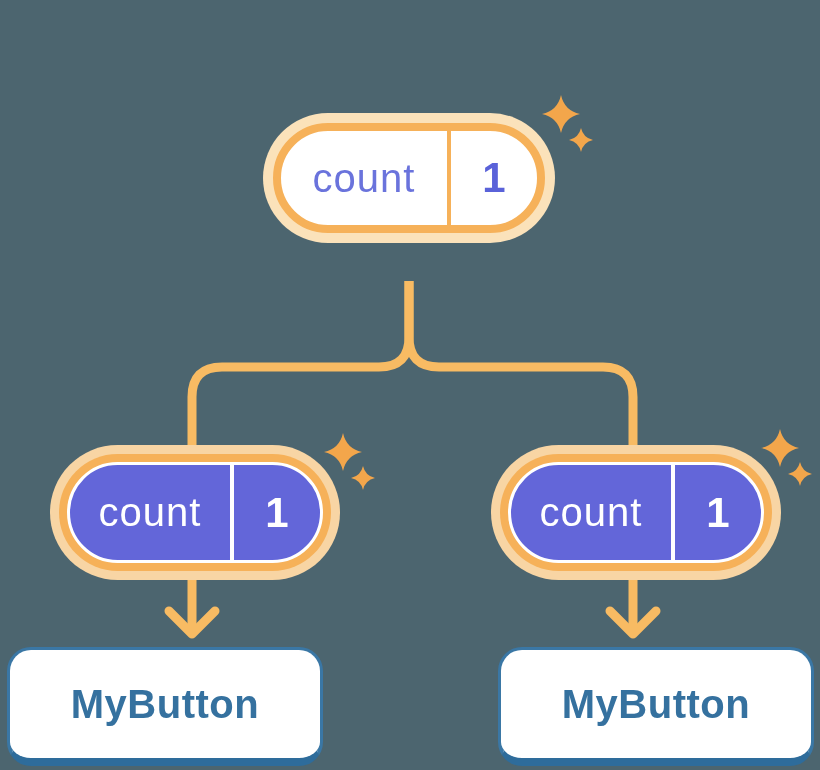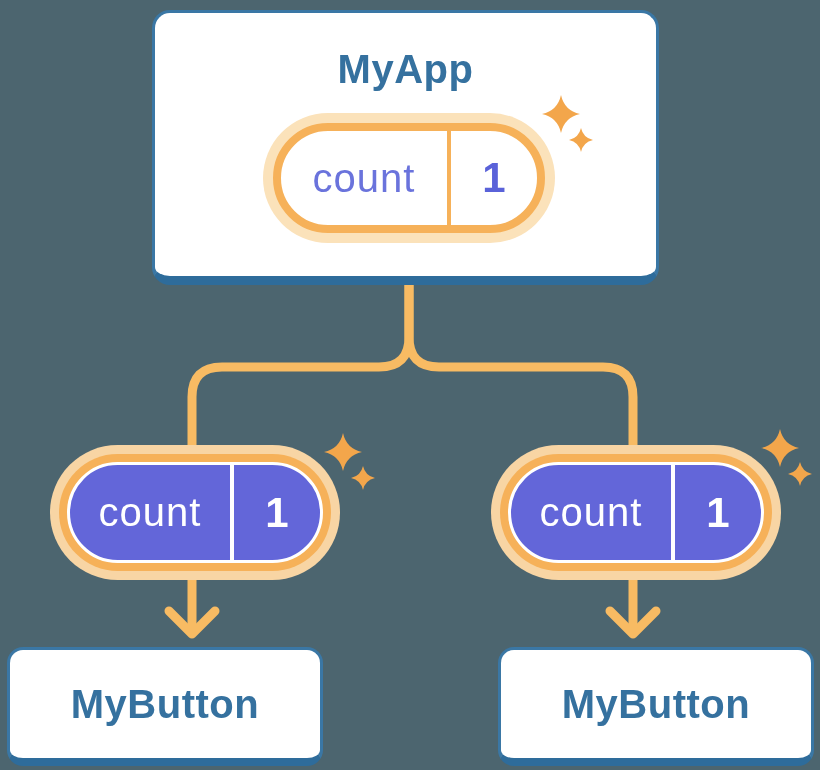--- a/index.html
+++ b/index.html
@@ -5,21 +5,21 @@
   html,body{margin:0;padding:0;background:#4C656F;font-family:"Liberation Sans",sans-serif;}
   .stage{position:relative;width:820px;height:770px;background:#4C656F;overflow:hidden;}
 
   
   .connectors{position:absolute;left:0;top:0;z-index:0;}
 
   
   .card{position:absolute;box-sizing:border-box;background:#FFFFFF;
         border:3px solid #3A77A5;border-bottom:9px solid #2E6C9B;border-radius:18px;z-index:1;}
   .card-parent{left:152px;top:10px;width:507px;height:275px;}
-  .card-child{width:316px;height:119px;display:flex;align-items:center;justify-content:center;border-radius:16px;border-bottom-width:8px;}
+  .card-child{width:316px;height:119px;display:flex;align-items:center;justify-content:center;border-radius:24px;border-bottom-width:8px;}
   .card-child-left{left:7px;top:647px;}
   .card-child-right{left:498px;top:647px;}
   .card-title{color:#35719F;font-size:40px;font-weight:bold;letter-spacing:.5px;}
   .card-parent .card-title{display:block;text-align:center;margin-top:34px;}
 
   
   .pill{position:absolute;box-sizing:border-box;display:flex;align-items:stretch;
         border-radius:999px;z-index:2;}
   .pill-state{left:273px;top:123px;width:272px;height:110px;background:#FFFFFF;
         border:8px solid #F6B159;box-shadow:0 0 0 10px #FBE2BA;}
@@ -54,23 +54,20 @@
 
   <svg class="connectors" width="820" height="770" viewBox="0 0 820 770">
     <g fill="none" stroke="#F8BB63" stroke-width="9">
       <path d="M409,281 L409,337 Q409,367 379,367 L222,367 Q192,367 192,397 L192,629"></path>
       <path d="M409,281 L409,337 Q409,367 439,367 L603,367 Q633,367 633,397 L633,629"></path>
       <path stroke-linecap="round" stroke-linejoin="round" d="M169,611 L192,634 L215,611"></path>
       <path stroke-linecap="round" stroke-linejoin="round" d="M610,611 L633,634 L656,611"></path>
     </g>
   </svg>
 
-  <div class="card card-parent">
-    <span class="card-title">MyApp</span>
-  </div>
 
   <div class="pill pill-state">
     <span class="pill-label">count</span>
     <span class="pill-divider"></span>
     <span class="pill-value">1</span>
   </div>
 
   <div class="pill pill-prop pill-prop-left">
     <span class="pill-label">count</span>
     <span class="pill-divider"></span>

